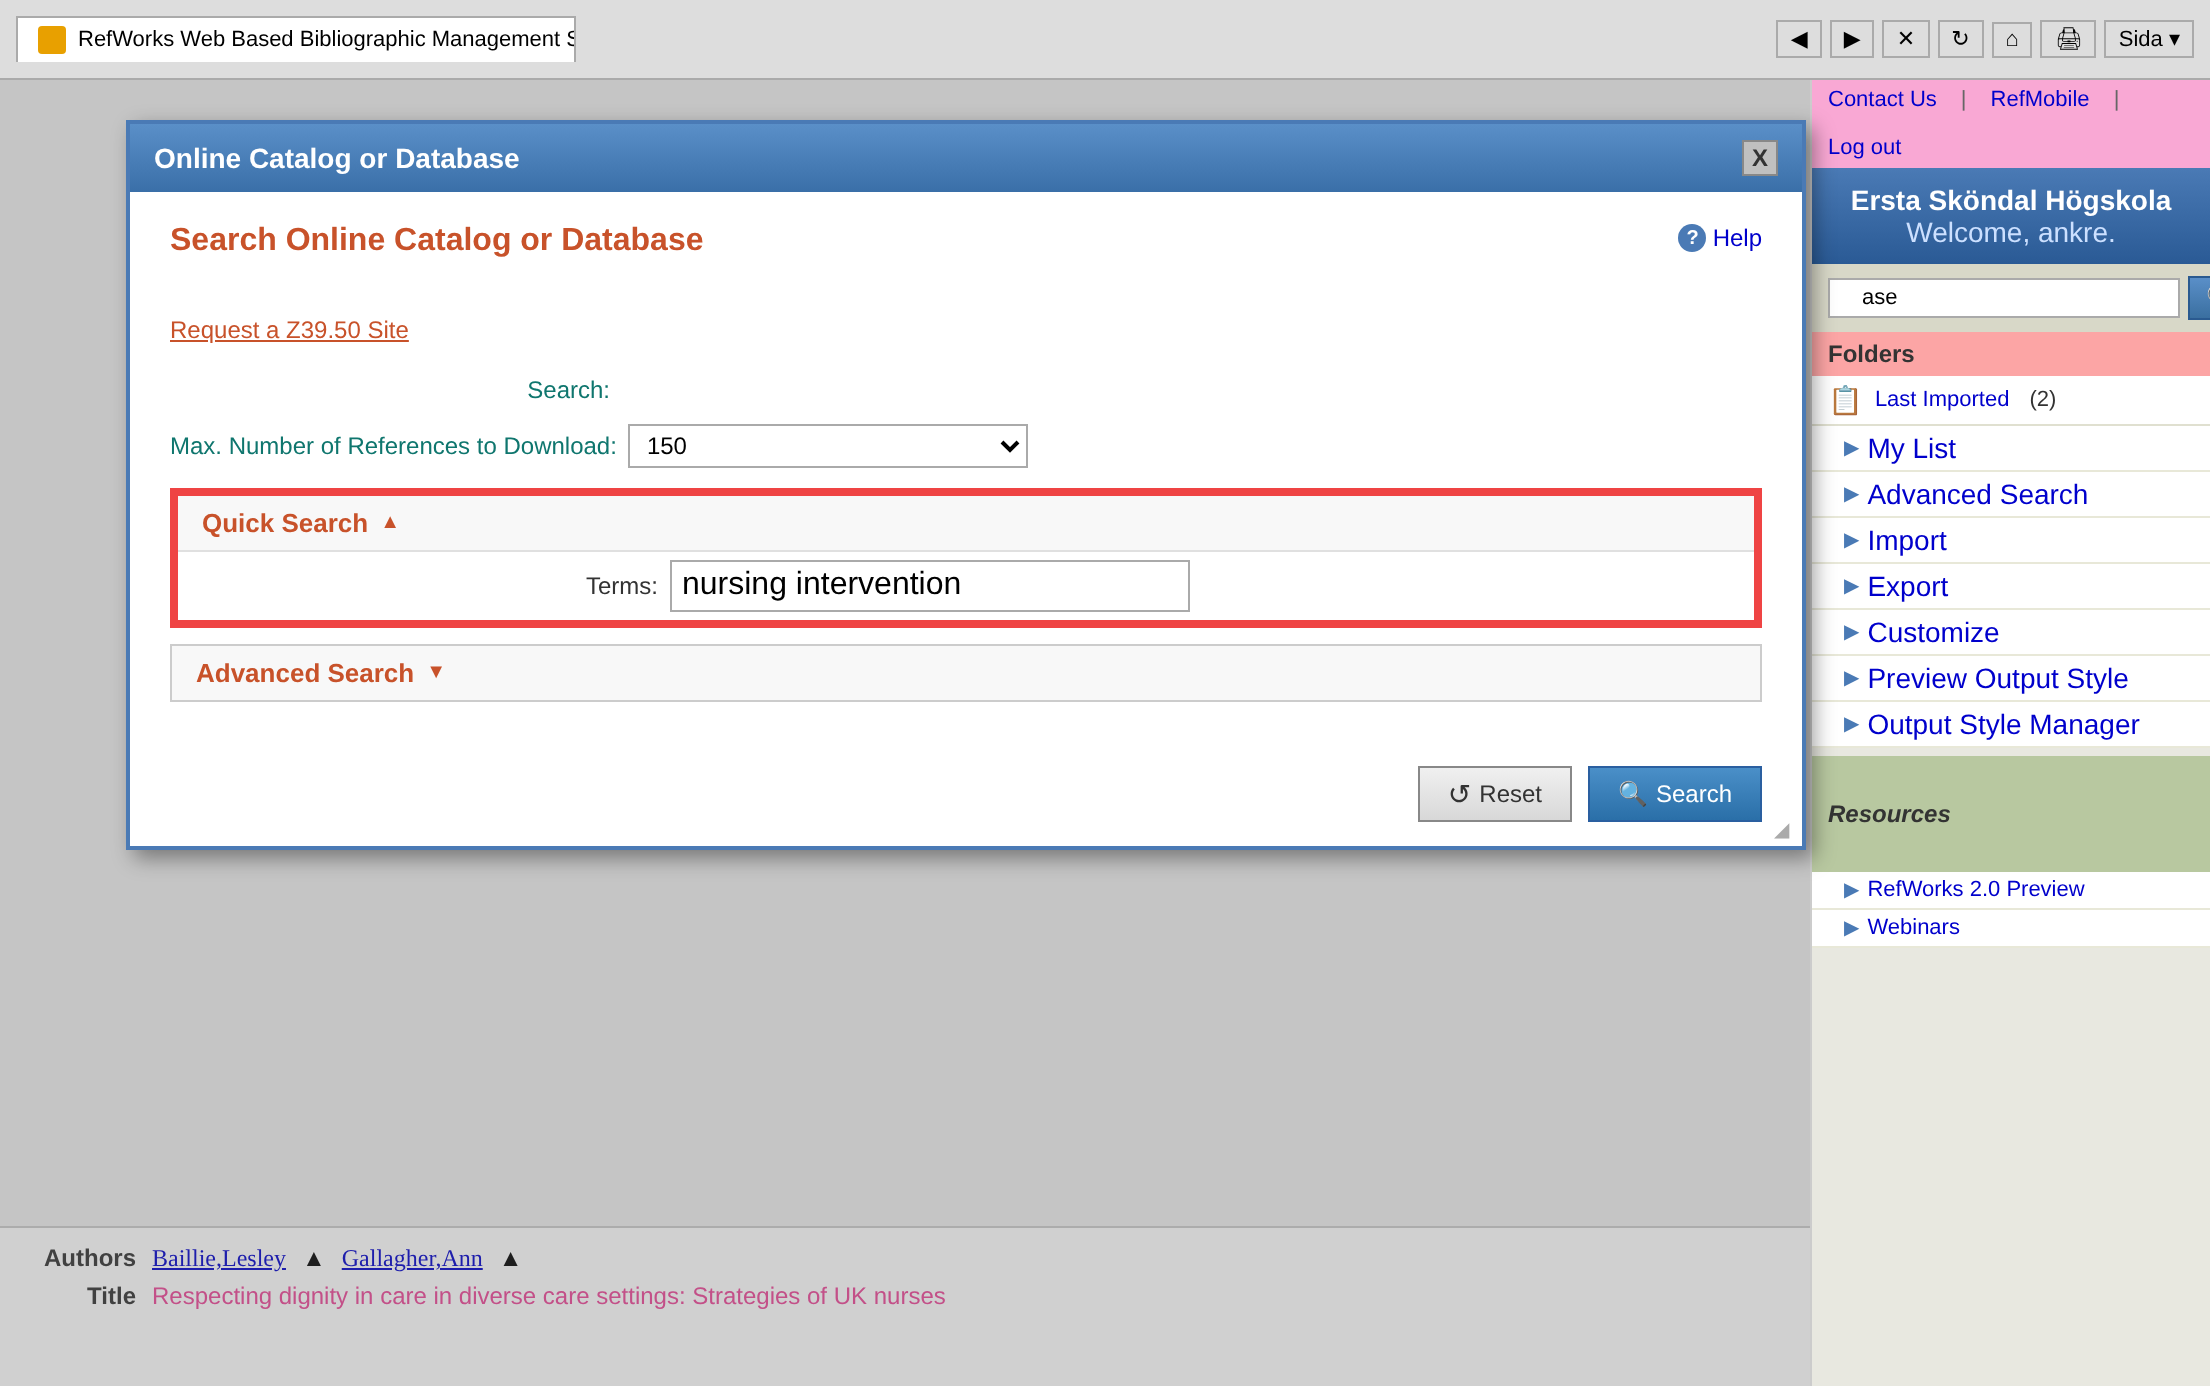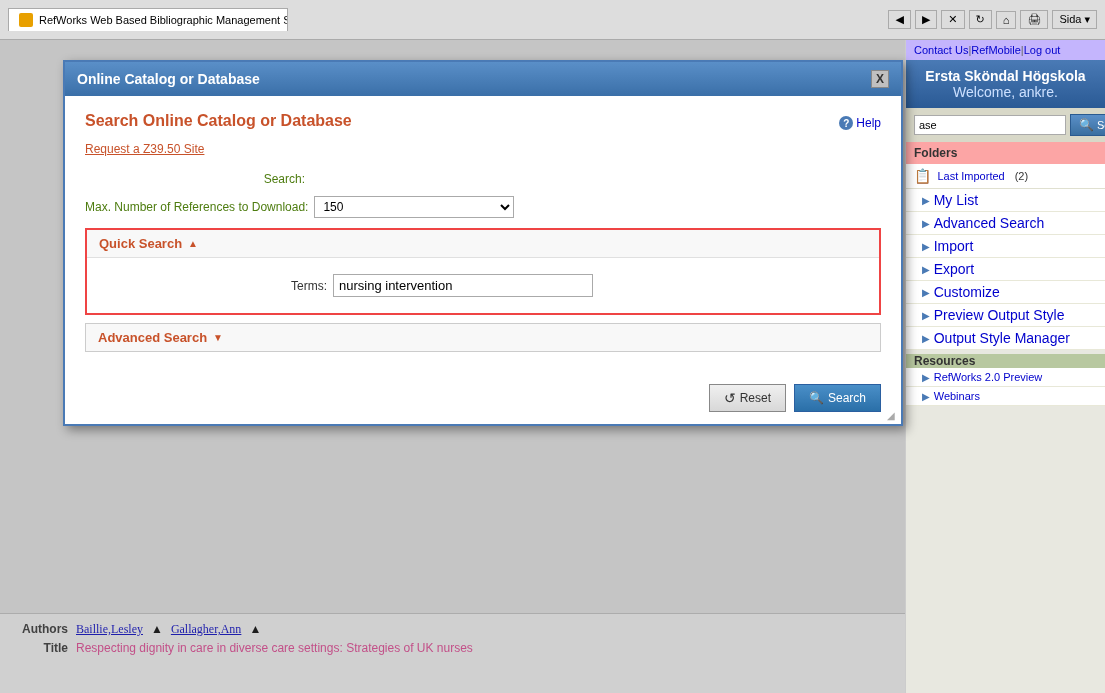--- a/index.html
+++ b/index.html
@@ -139,22 +139,22 @@
       align-items: center;
       justify-content: center;
       font-weight: bold;
     }
     .modal-body {
       padding: 16px 20px;
     }
     .modal-header-row {
       display: flex;
       justify-content: space-between;
-      align-items: flex-end;
-      margin-bottom: 12px;
+      align-items: flex-start;
+      margin-bottom: 28px;
     }
     .modal-main-title {
       color: #c8522a;
       font-size: 16px;
       font-weight: bold;
     }
     .help-link {
       color: #0000cc;
       text-decoration: none;
       font-size: 12px;
@@ -184,77 +184,77 @@
     .form-row {
       display: flex;
       align-items: center;
       margin-bottom: 10px;
     }
     .form-label {
       text-align: right;
       min-width: 220px;
       margin-right: 6px;
       font-size: 12px;
-      color: #4d7c0f;
+      color: #0f766e;
     }
     .form-select {
       border: 1px solid #aaa;
       padding: 2px 4px;
       font-size: 12px;
       background: white;
     }
     .form-select-wide {
       width: 260px;
     }
     .form-select-narrow {
       width: 200px;
     }
 
     
     .search-section {
-      border: 2px solid #ef4444;
+      border: 4px solid #ef4444;
       margin-bottom: 8px;
       background: #f8f8f8;
     }
     .section-header {
       padding: 6px 12px;
       display: flex;
       align-items: center;
       gap: 6px;
       cursor: pointer;
     }
     .section-title {
       color: #c8522a;
       font-size: 13px;
       font-weight: bold;
     }
     .section-arrow {
       color: #c8522a;
       font-size: 10px;
     }
     .section-body {
-      padding: 16px 20px;
+      padding: 4px 20px;
       background: white;
       border-top: 1px solid #e0e0e0;
     }
     .terms-row {
       display: flex;
       align-items: center;
     }
     .terms-label {
       text-align: right;
       min-width: 220px;
       margin-right: 6px;
       font-size: 12px;
       color: #333;
     }
     .terms-input {
       border: 1px solid #aaa;
       padding: 3px 5px;
-      font-size: 13px;
+      font-size: 16px;
       width: 260px;
     }
 
     
     .adv-section {
       border: 1px solid #ccc;
       background: #f8f8f8;
     }
 
     
@@ -308,25 +308,25 @@
       text-align: center;
     }
     .sidebar-welcome {
       font-size: 14px;
       text-align: center;
       color: #cce0ff;
     }
 
     
     .top-nav {
-      background: #c4b5fd;
+      background: #f9a8d4;
       padding: 4px 8px;
       font-size: 11px;
       display: flex;
-      gap: 0;
+      gap: 12px;
       align-items: center;
       flex-wrap: wrap;
     }
     .nav-link {
       color: #0000cc;
       text-decoration: none;
       cursor: pointer;
     }
     .nav-sep {
       color: #666;
@@ -336,21 +336,21 @@
     .sidebar-search-bar {
       padding: 6px 8px;
       background: #d8d8c8;
       display: flex;
       gap: 4px;
       align-items: center;
     }
     .sidebar-search-input {
       flex: 1;
       border: 1px solid #aaa;
-      padding: 3px 4px;
+      padding: 3px 16px;
       font-size: 11px;
     }
     .sidebar-search-btn {
       background: linear-gradient(to bottom, #5a8fc8, #3a6fa0);
       color: white;
       border: 1px solid #2a5a90;
       padding: 3px 8px;
       font-size: 11px;
       cursor: pointer;
       display: flex;
@@ -416,25 +416,26 @@
     .qa-link {
       color: #0000cc;
       font-size: 14px;
       cursor: pointer;
       text-decoration: none;
     }
 
     
     .resources-section {
       background: #b8c8a0;
-      padding: 0 8px;
+      padding: 22px 8px;
       font-size: 12px;
       font-weight: bold;
       color: #333;
       margin-top: 4px;
+      font-style: italic;
     }
     .res-item {
       padding: 3px 8px 3px 16px;
       display: flex;
       align-items: center;
       gap: 4px;
       background: white;
       border-bottom: 1px solid #e8e8d8;
     }
     .res-arrow {

